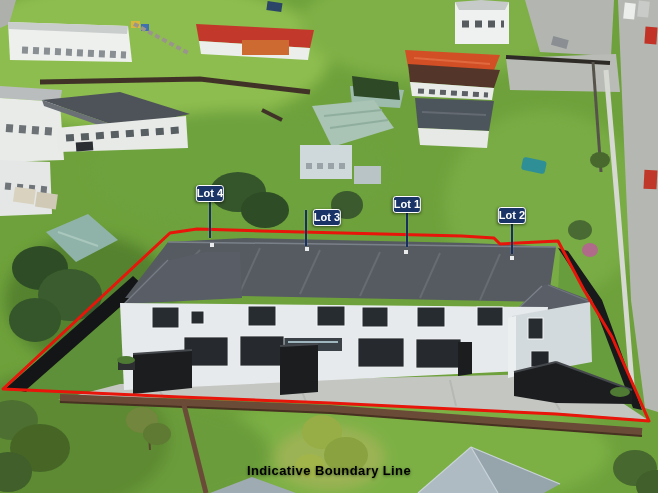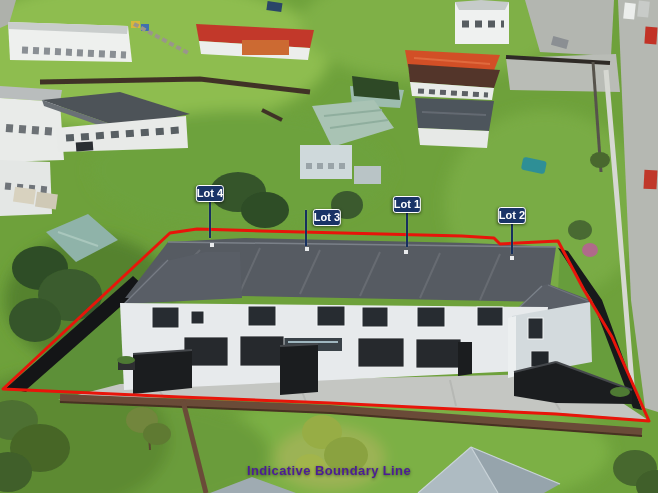--- a/index.html
+++ b/index.html
@@ -18,21 +18,21 @@
     box-shadow:0 1px 3px rgba(0,0,0,.5);
     z-index:30;
   }
   .lot-pointer{
     position:absolute;width:2px;background:#16305f;
     box-shadow:0 0 1px rgba(255,255,255,.55);
     z-index:29;
   }
   .caption{
     position:absolute;left:0;right:0;top:463px;text-align:center;
-    color:#4c1d95;font-weight:bold;font-size:13px;letter-spacing:.4px;
+    color:#000000;font-weight:bold;font-size:13px;letter-spacing:.4px;
     text-shadow:0 1px 3px rgba(20,40,10,.55);
     z-index:30;
   }
 </style>
 </head>
 <body>
 
 <div class="stage">
 
 <svg width="658" height="493" viewBox="0 0 658 493">

